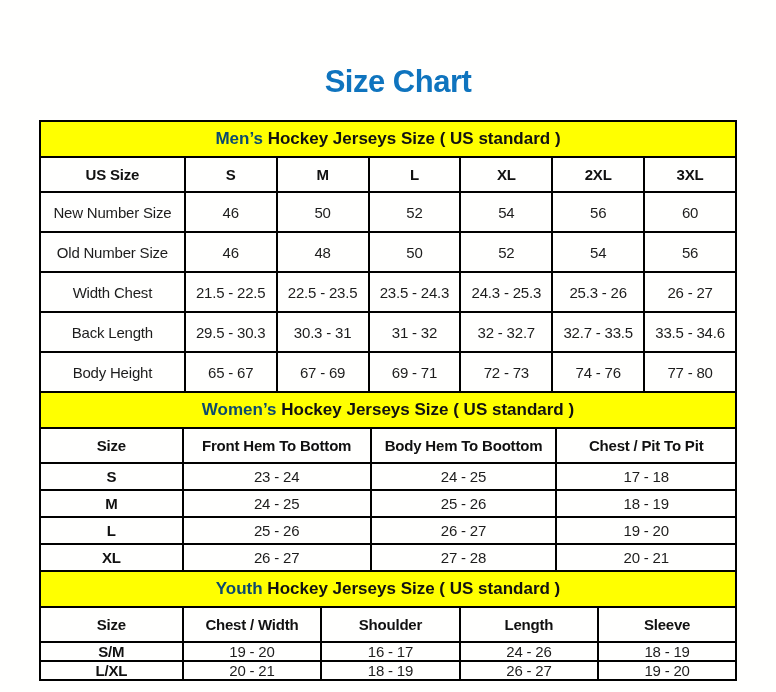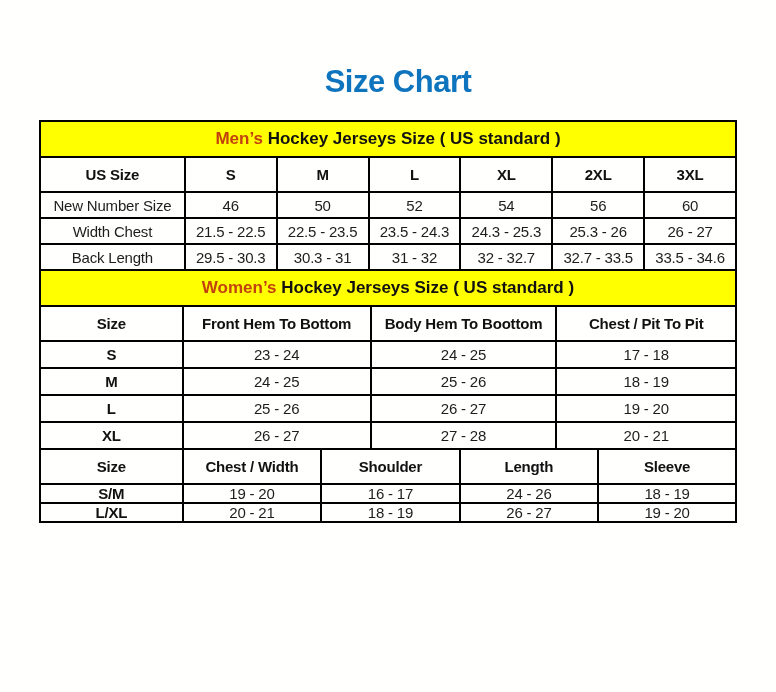--- a/index.html
+++ b/index.html
@@ -19,37 +19,37 @@
   table {
     width:698px; margin:0 auto; border-collapse:collapse; table-layout:fixed;
     font-family:"Liberation Sans","DejaVu Sans",sans-serif;
   }
   table + table { margin-top:-2px; }
   td, th { border:2px solid #000000; text-align:center; vertical-align:middle; overflow:hidden; }
   td.banner {
     background:#ffff00; height:36px;
     font-size:17px; font-weight:bold; color:#111111;
   }
-  td.banner .hl { color:#c2410c; }
+  td.banner .hl { color:#0c4a6e; }
   th.col {
     height:35px; font-size:15px; font-weight:bold; color:#111111; letter-spacing:-0.2px;
     background:#fffffe;
   }
   td.val, td.rl {
     height:26px; font-size:15px; color:#1d1d1d; letter-spacing:-0.2px;
     background:#fffffe;
   }
   td.rl-bold { font-weight:bold; color:#111111; }
   .misspell {
     text-decoration-style:wavy;
     text-decoration-color:#c00000; text-decoration-thickness:1px;
     text-underline-offset:3px;
     margin-top:43px;
   }
-  .mens td.val, .mens td.rl { height:26px; }
+  .mens td.val, .mens td.rl { height:40px; }
   .womens td.val, .womens td.rl { height:27px; }
   .youth td.val, .youth td.rl { height:18px; }
 </style>
 </head>
 <body>
 
 <div class="page">
 
   <div class="title">Size Chart</div>
 
@@ -81,36 +81,54 @@
       <tr>
         <td class="rl">New Number Size</td>
         <td class="val">46</td>
         <td class="val">50</td>
         <td class="val">52</td>
         <td class="val">54</td>
         <td class="val">56</td>
         <td class="val">60</td>
       </tr>
       <tr>
+        <td class="rl">Old Number Size</td>
+        <td class="val">46</td>
+        <td class="val">48</td>
+        <td class="val">50</td>
+        <td class="val">52</td>
+        <td class="val">54</td>
+        <td class="val">56</td>
+      </tr>
+      <tr>
         <td class="rl">Width Chest</td>
         <td class="val">21.5 - 22.5</td>
         <td class="val">22.5 - 23.5</td>
         <td class="val">23.5 - 24.3</td>
         <td class="val">24.3 - 25.3</td>
         <td class="val">25.3 - 26</td>
         <td class="val">26 - 27</td>
       </tr>
       <tr>
         <td class="rl">Back Length</td>
         <td class="val">29.5 - 30.3</td>
         <td class="val">30.3 - 31</td>
         <td class="val">31 - 32</td>
         <td class="val">32 - 32.7</td>
         <td class="val">32.7 - 33.5</td>
         <td class="val">33.5 - 34.6</td>
+      </tr>
+      <tr>
+        <td class="rl">Body Height</td>
+        <td class="val">65 - 67</td>
+        <td class="val">67 - 69</td>
+        <td class="val">69 - 71</td>
+        <td class="val">72 - 73</td>
+        <td class="val">74 - 76</td>
+        <td class="val">77 - 80</td>
       </tr>
     </tbody>
       </table>
 
     <table class="womens">
       <colgroup>
         <col style="width:20.5%">
           <col style="width:27.0%">
           <col style="width:26.7%">
           <col style="width:25.8%">
@@ -154,20 +172,23 @@
 
     <table class="youth">
       <colgroup>
         <col style="width:20.5%">
           <col style="width:19.9%">
           <col style="width:19.9%">
           <col style="width:19.9%">
           <col style="width:19.8%">
       </colgroup>
       <tbody>
+          <tr>
+        <td class="banner" colspan="5"><span class="hl">Youth</span> <span>Hockey Jerseys Size ( US standard )</span></td>
+      </tr>
       <tr>
         <th class="col">Size</th>
         <th class="col">Chest / Width</th>
         <th class="col">Shoulder</th>
         <th class="col">Length</th>
         <th class="col">Sleeve</th>
       </tr>
       <tr>
         <td class="rl rl-bold">S/M</td>
         <td class="val">19 - 20</td>

